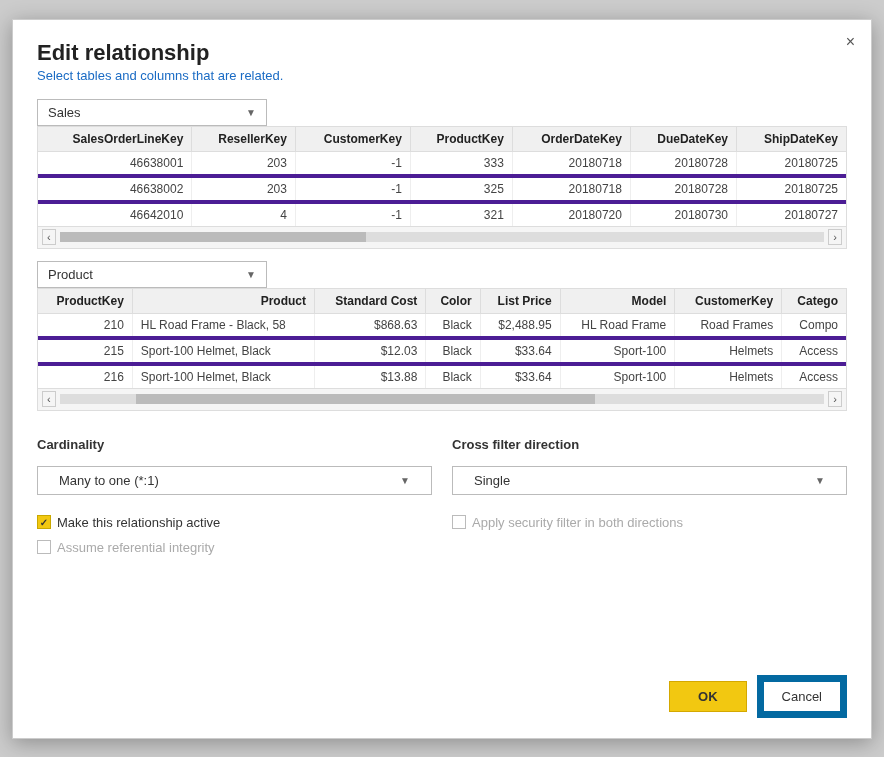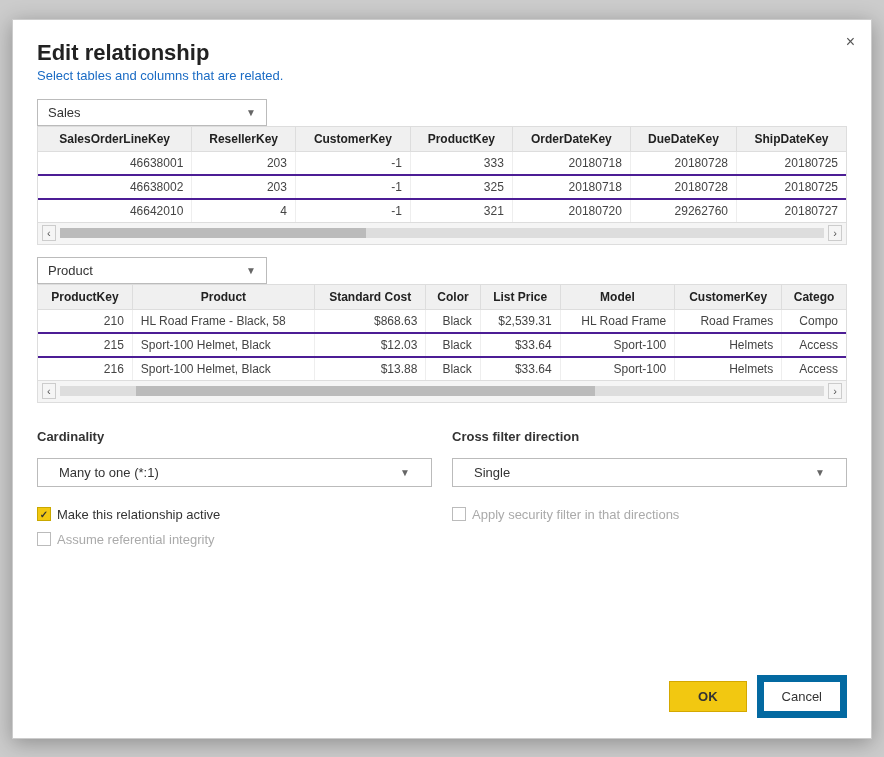--- a/index.html
+++ b/index.html
@@ -71,28 +71,28 @@
     .data-table {
       width: 100%;
       border-collapse: collapse;
       font-size: 12px;
     }
     .data-table th {
       background: #f0f0f0;
       border-bottom: 1px solid #ddd;
       border-right: 1px solid #ddd;
       padding: 5px 8px;
-      text-align: center;
+      text-align: right;
       font-weight: 600;
       color: #222;
       white-space: nowrap;
     }
     .data-table th:last-child { border-right: none; }
     .data-table td {
-      border-bottom: 2px solid #4c1d95;
+      border-bottom: 4px solid #4c1d95;
       border-right: 1px solid #eee;
       padding: 4px 8px;
       color: #444;
       white-space: nowrap;
       text-align: right;
     }
     .data-table td.left-align { text-align: left; }
     .data-table td:last-child { border-right: none; }
     .data-table tr:last-child td { border-bottom: none; }
     .scroll-bar-row {
@@ -272,21 +272,21 @@
               <td>20180718</td>
               <td>20180728</td>
               <td>20180725</td>
             </tr>
             <tr>
               <td>46642010</td>
               <td>4</td>
               <td>-1</td>
               <td>321</td>
               <td>20180720</td>
-              <td>29262760</td>
+              <td>20180730</td>
               <td>20180727</td>
             </tr>
           </tbody>
       </table>
       <div class="scroll-bar-row">
         <button class="scroll-arrow">‹</button>
         <div class="scroll-track">
           <div class="scroll-thumb"></div>
         </div>
         <button class="scroll-arrow">›</button>
@@ -312,21 +312,21 @@
             <th>CustomerKey</th>
             <th>Catego</th>
           </tr>
         </thead>
         <tbody id="table2-body">
         <tr>
               <td>210</td>
               <td class="left-align">HL Road Frame - Black, 58</td>
               <td>$868.63</td>
               <td>Black</td>
-              <td>$2,539.31</td>
+              <td>$2,488.95</td>
               <td>HL Road Frame</td>
               <td>Road Frames</td>
               <td>Compo</td>
             </tr>
             <tr>
               <td>215</td>
               <td class="left-align">Sport-100 Helmet, Black</td>
               <td>$12.03</td>
               <td>Black</td>
               <td>$33.64</td>
@@ -380,21 +380,21 @@
         <span class="checkbox-label">Make this relationship active</span>
       </div>
       <div class="checkbox-row">
         <div class="checkbox-unchecked"></div>
         <span class="checkbox-label-disabled">Assume referential integrity</span>
       </div>
     </div>
     <div class="options-half">
       <div class="checkbox-row">
         <div class="checkbox-unchecked"></div>
-        <span class="checkbox-label-disabled">Apply security filter in that directions</span>
+        <span class="checkbox-label-disabled">Apply security filter in both directions</span>
       </div>
     </div>
   </div>
 
   <div class="footer-row">
     <button class="btn-ok">OK</button>
     <button class="btn-cancel">Cancel</button>
   </div>
 
 </div>

